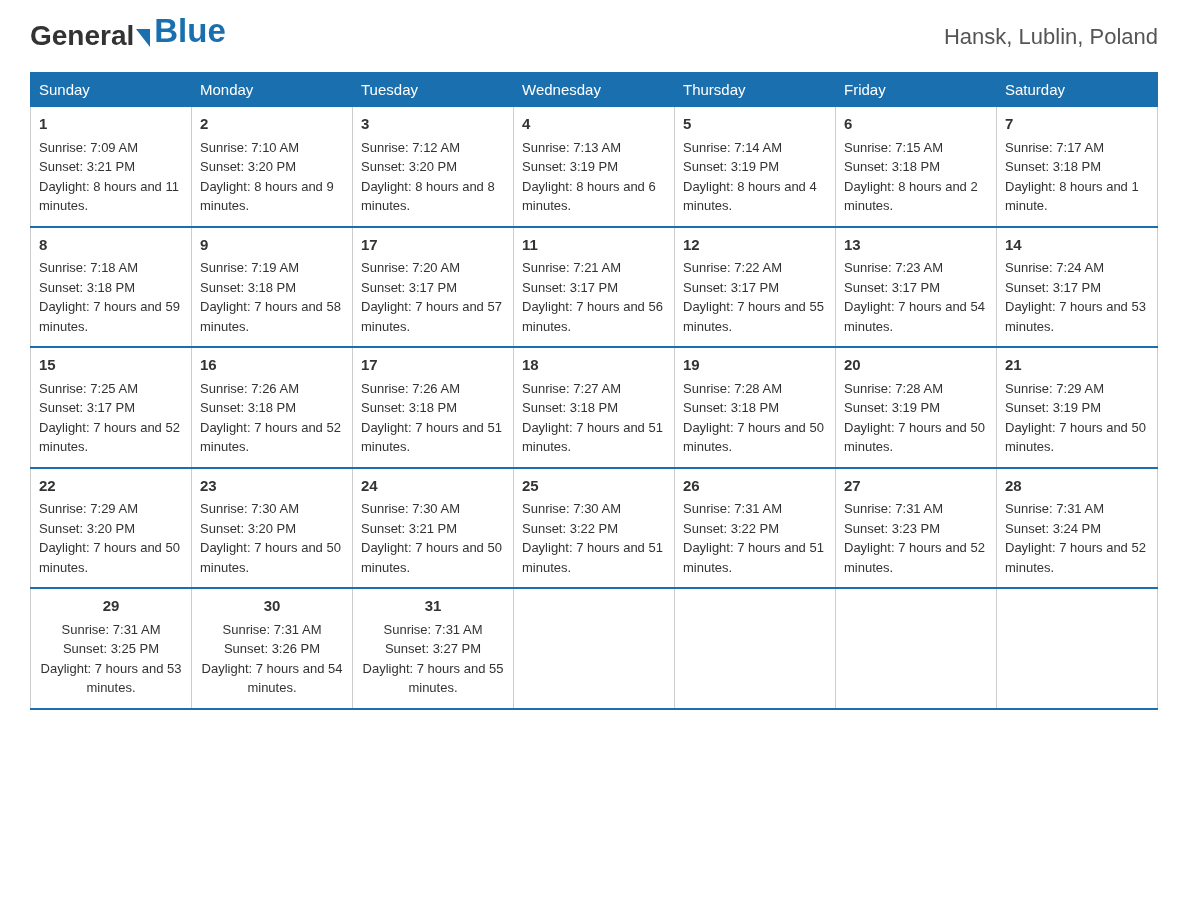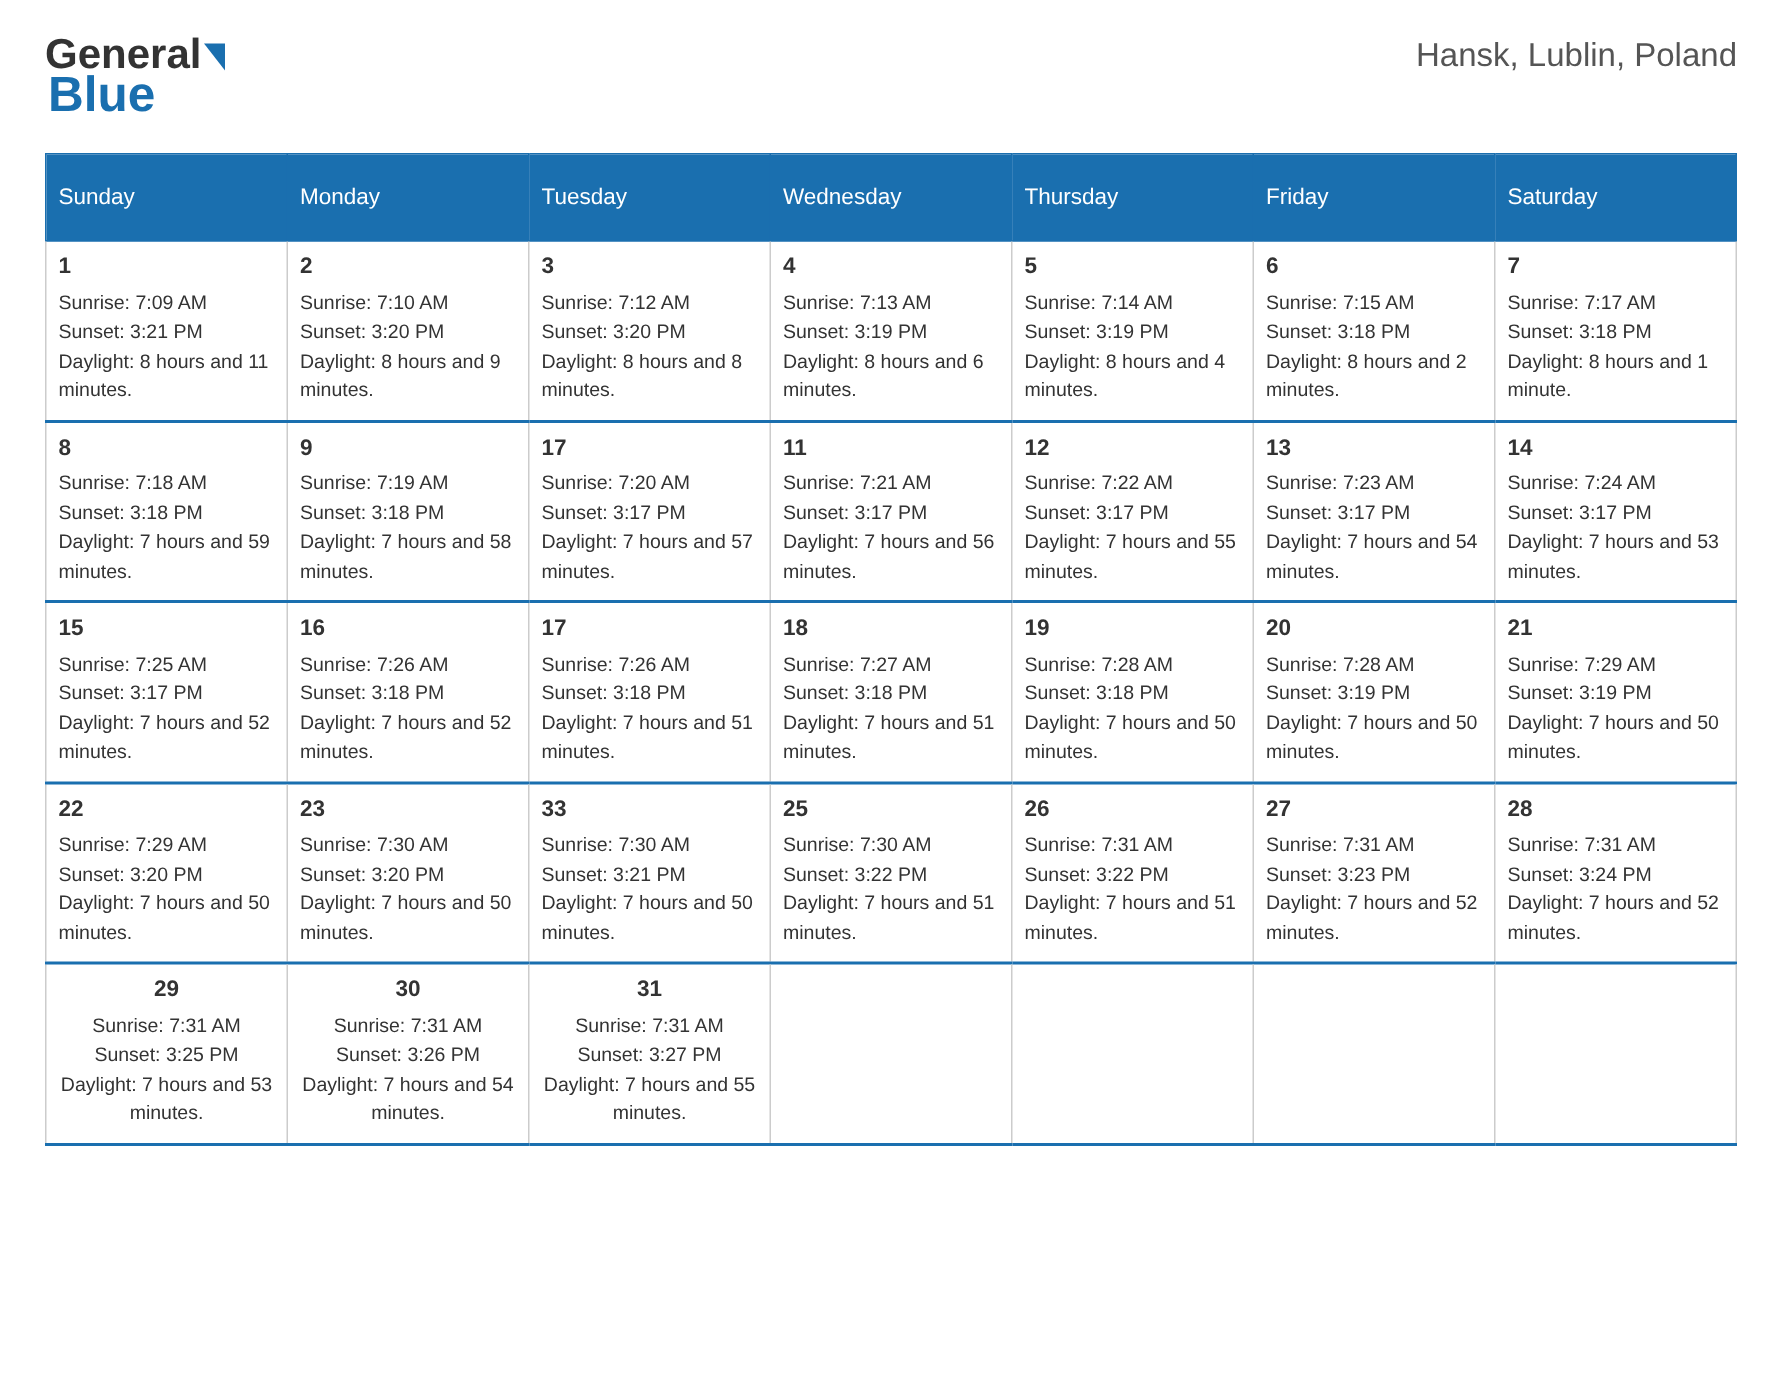--- a/index.html
+++ b/index.html
@@ -12,21 +12,20 @@
       padding: 20px 30px;
     }
     .header {
       display: flex;
       justify-content: space-between;
       align-items: flex-start;
       margin-bottom: 20px;
     }
     .logo {
       display: flex;
-      flex-direction: column;
       align-items: flex-start;
     }
     .logo-text {
       font-size: 28px;
       font-weight: bold;
       color: #333;
       display: flex;
       align-items: center;
     }
     .logo-general { color: #333; }
@@ -62,21 +61,21 @@
       margin-top: 4px;
     }
     table {
       width: 100%;
       border-collapse: collapse;
       table-layout: fixed;
     }
     thead th {
       background-color: #1a6faf;
       color: #fff;
-      padding: 20px 8px;
+      padding: 8px 8px;
       font-size: 15px;
       font-weight: normal;
       text-align: left;
       border: 1px solid #1a6faf;
     }
     tbody td {
       vertical-align: top;
       padding: 6px 8px 10px 8px;
       border: 1px solid #ccc;
       border-bottom: 2px solid #1a6faf;
@@ -316,21 +315,21 @@
       </td>
         <td>
         <span class="day-number">23</span>
         <span class="day-info">
           Sunrise: 7:30 AM<br>
           Sunset: 3:20 PM<br>
           Daylight: 7 hours and 50 minutes.
         </span>
       </td>
         <td>
-        <span class="day-number">33</span>
+        <span class="day-number">24</span>
         <span class="day-info">
           Sunrise: 7:30 AM<br>
           Sunset: 3:21 PM<br>
           Daylight: 7 hours and 50 minutes.
         </span>
       </td>
         <td>
         <span class="day-number">25</span>
         <span class="day-info">
           Sunrise: 7:30 AM<br>

